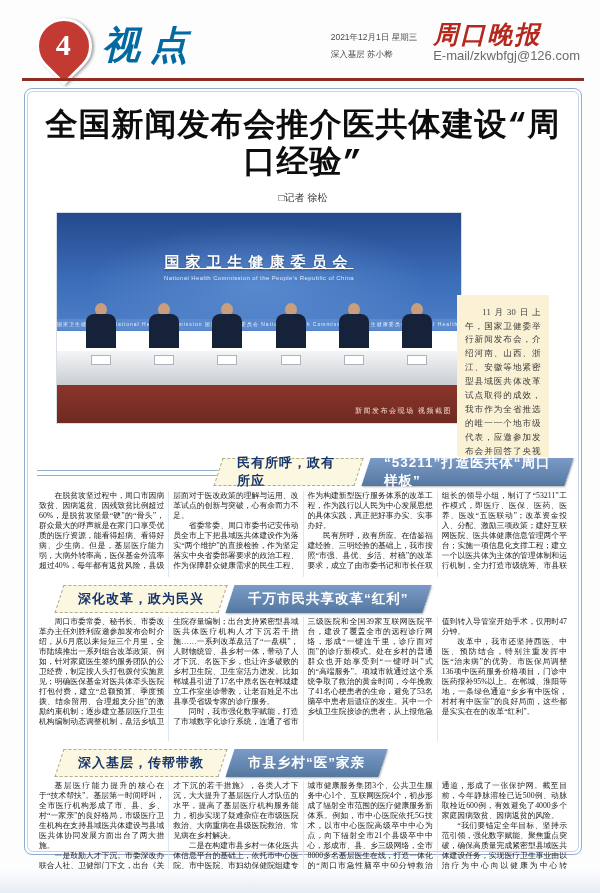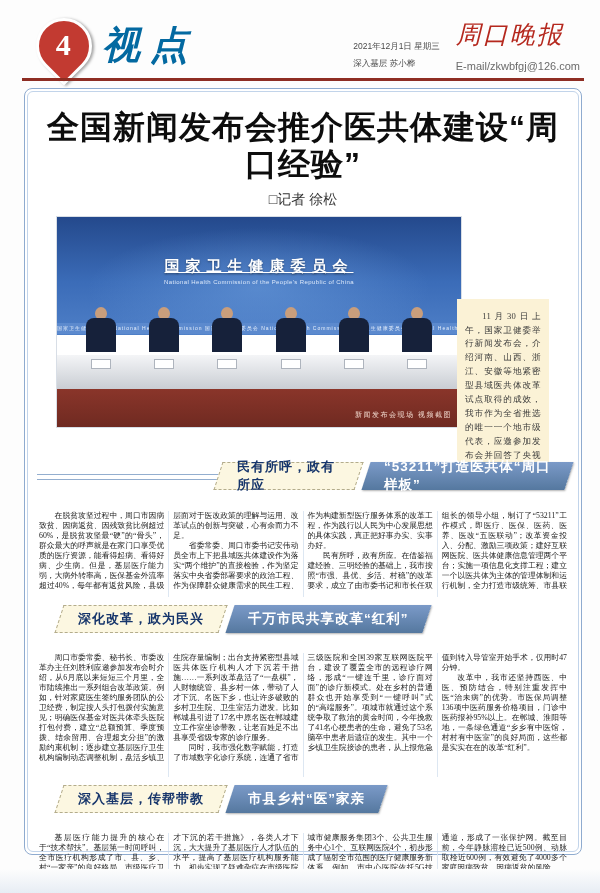--- a/index.html
+++ b/index.html
@@ -9,31 +9,31 @@
   .masthead{position:absolute;top:16px;left:26px;right:20px;height:60px;}
   .pin{position:absolute;left:10px;top:2px;width:50px;height:50px;background:#c23a31;border:3px solid #fff;
        border-radius:50% 50% 50% 0;transform:rotate(-45deg);box-shadow:1px 2px 3px rgba(0,0,0,.35);}
   .pin span{display:block;transform:rotate(45deg);color:#fff;font-weight:bold;font-size:30px;text-align:center;
        line-height:48px;font-family:"Liberation Serif",serif;}
   .section-name{position:absolute;left:76px;top:4px;font-size:38px;font-weight:bold;font-style:italic;
        font-family:"Liberation Serif",serif;color:#0369a1;letter-spacing:10px;}
   .m-right{position:absolute;right:0;top:6px;display:flex;gap:16px;align-items:flex-end;}
   .m-dates{font-size:8.5px;color:#4a4a4a;line-height:17px;text-align:left;}
   .m-brand{text-align:left;}
-  .paper-logo{font-size:25px;font-weight:normal;font-style:italic;color:#b5281e;
+  .paper-logo{font-size:25px;font-weight:bold;font-style:italic;color:#b5281e;
        font-family:"Liberation Serif",serif;letter-spacing:2px;line-height:26px;}
-  .m-email{font-size:11px;color:#6b6b6b;margin-top:12px;}
+  .m-email{font-size:13px;color:#6b6b6b;margin-top:0;}
   .red-rule{position:absolute;top:78px;left:22px;right:16px;height:3px;background:#8e2d23;}
   
   .frame{position:absolute;top:88px;left:24px;right:18px;bottom:38px;background:#fff;
        border:1px solid #8fabcf;border-radius:8px;padding:8px 8px 0 8px;box-sizing:border-box;}
   .frame::before{content:"";position:absolute;inset:2px;border:1px solid #c2d4ea;border-radius:6px;pointer-events:none;}
-  .headline{text-align:center;font-family:Liberation Sans, sans-serif;font-weight:bold;font-size:32px;
+  .headline{text-align:center;font-family:Liberation Mono, monospace;font-weight:bold;font-size:32px;
        letter-spacing:1px;color:#0d0d0d;margin:12px 2px 8px 2px;line-height:1.15;}
-  .byline{text-align:center;font-size:14px;color:#333;margin-bottom:8px;}
+  .byline{text-align:center;font-size:10px;color:#333;margin-bottom:8px;}
   
   .photo-row{position:relative;height:234px;margin:0 24px;}
   .photo{position:absolute;left:0;top:0;width:404px;height:210px;overflow:hidden;box-shadow:0 0 0 1px #d8dee6;}
   .backdrop{position:absolute;left:0;top:0;right:0;height:118px;
        background:radial-gradient(ellipse at 50% 60%,rgba(120,170,230,.45),rgba(0,0,0,0) 60%),
                   linear-gradient(180deg,#24498c 0%,#3b6cb8 55%,#4e7fc7 100%);}
   .backdrop-title{position:absolute;top:40px;left:0;right:0;text-align:center;color:#fff;font-weight:bold;
        font-size:15px;letter-spacing:6px;text-shadow:0 1px 2px rgba(0,0,0,.4);text-decoration:underline;}
   .backdrop-sub{position:absolute;top:62px;left:0;right:0;text-align:center;color:#dce8fa;font-size:6px;letter-spacing:.4px;}
   .ribbon{position:absolute;top:106px;left:0;right:0;height:11px;background:#5c8ace;color:#e4eefb;
@@ -57,21 +57,21 @@
   .divider{width:212px;height:4px;border-top:1px solid #93aecf;border-bottom:1px solid #93aecf;margin-top:2px;}
   .sec-hdr{display:flex;height:28px;}
   .sec-hdr.right{margin-left:auto;}
   .sec-hdr.left{margin:8px 0 2px 26px;}
   .hdr-label{background:#fcf7e1;border:1px dashed #b3ac8c;transform:skewX(-18deg);display:flex;align-items:center;
        padding:0 18px;}
   .hdr-label>span{transform:skewX(18deg);font-weight:bold;font-size:13px;color:#16356b;letter-spacing:1px;}
   .hdr-title{background:linear-gradient(180deg,#7b9ac8,#55789f);transform:skewX(-18deg);display:flex;align-items:center;
        padding:0 18px;margin-left:7px;box-shadow:1px 1px 2px rgba(0,0,0,.3);}
   .hdr-title>span{transform:skewX(18deg);font-weight:bold;font-size:13.5px;color:#fff;letter-spacing:1px;}
-  .cols{column-gap:9px;column-count:4;column-rule:1px solid #dde7f2;overflow:hidden;margin:20px 6px 0 6px;
+  .cols{column-gap:9px;column-count:4;column-rule:1px solid #dde7f2;overflow:hidden;margin:4px 6px 0 6px;
        font-family:"Liberation Serif",serif;font-size:7.8px;line-height:10px;color:#222;text-align:justify;}
   .cols p{margin:0;text-indent:2em;}
   .h1c{height:86px;} .h2c{height:124px;} .h3c{height:106px;}
   .bottom-band{position:absolute;left:0;right:0;bottom:0;height:24px;background:linear-gradient(180deg,#fdfdfd,#e7edf4);}
 </style>
 </head>
 <body>
 
 <div class="page">
 

